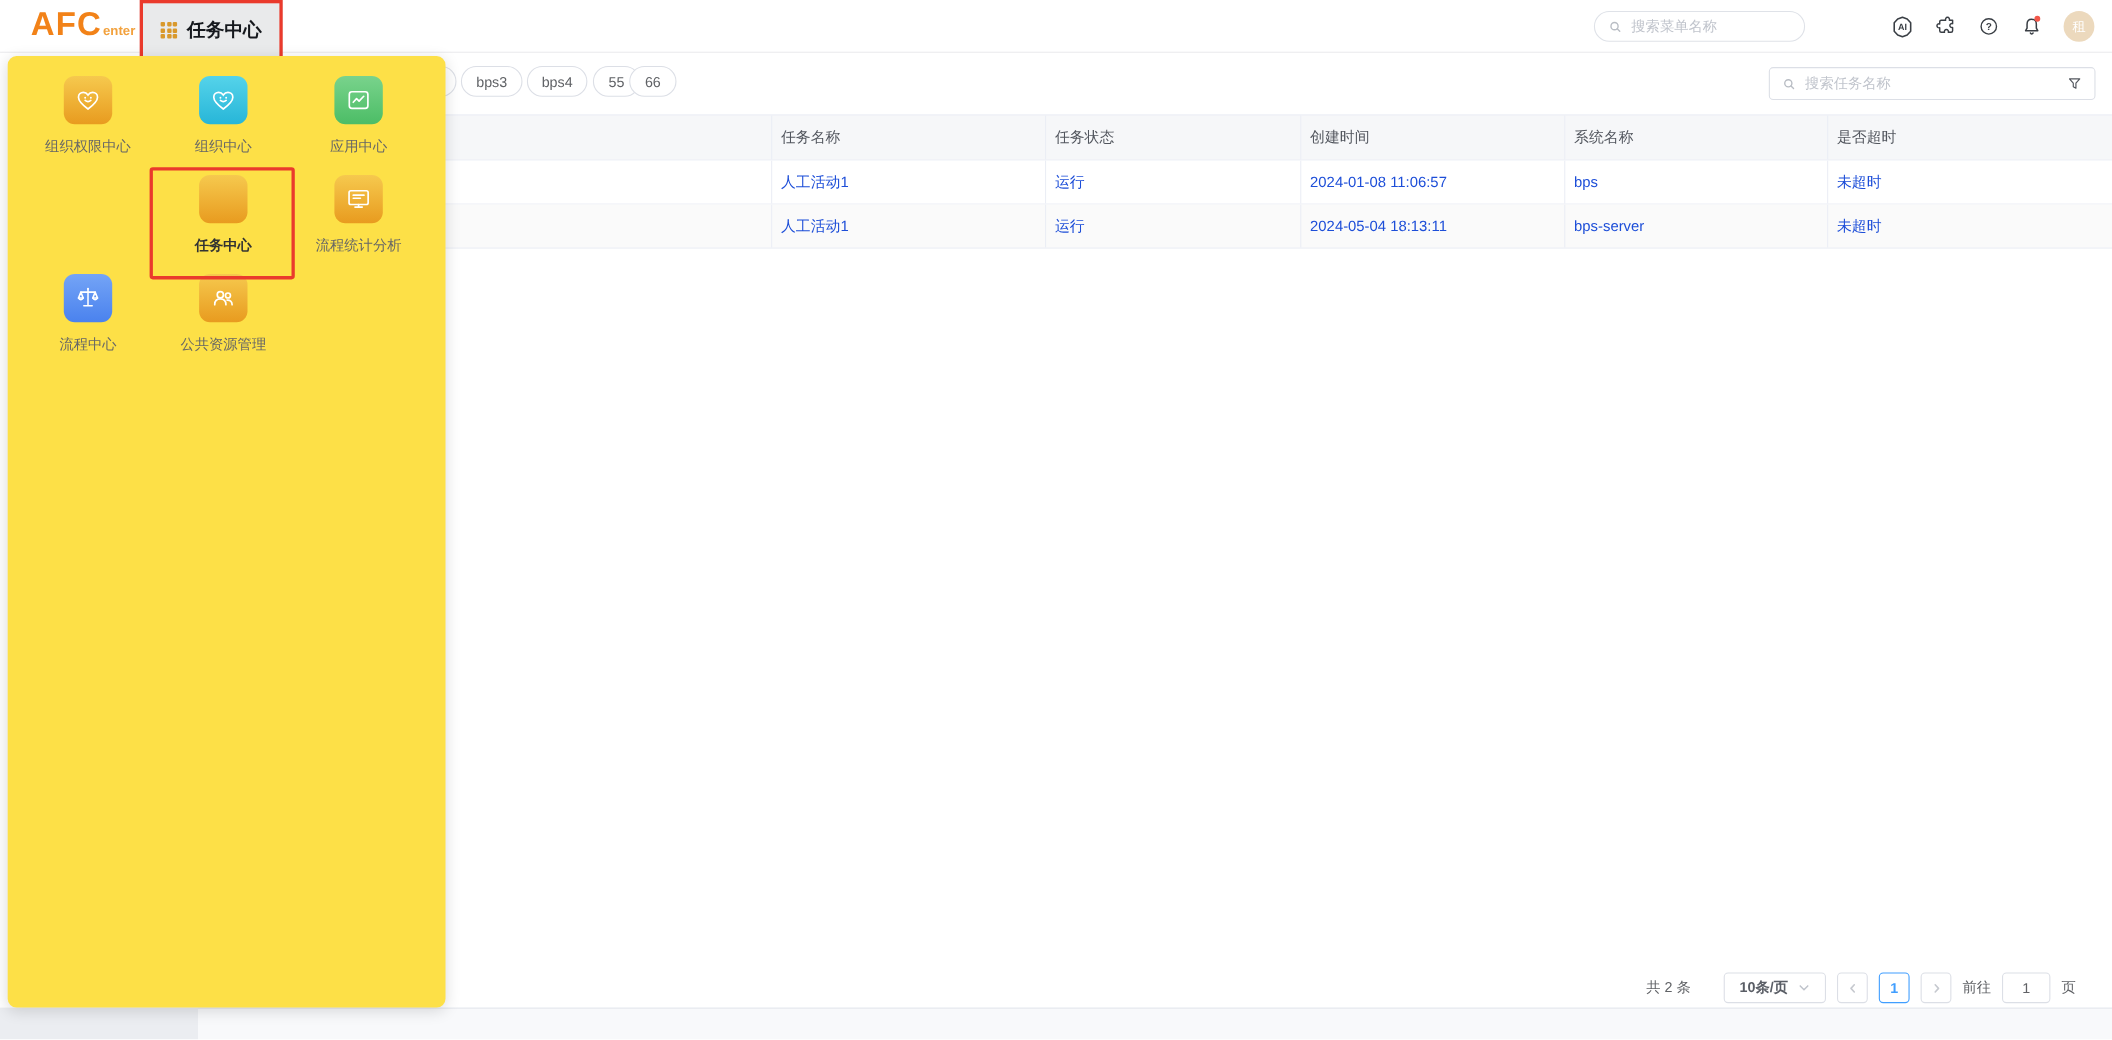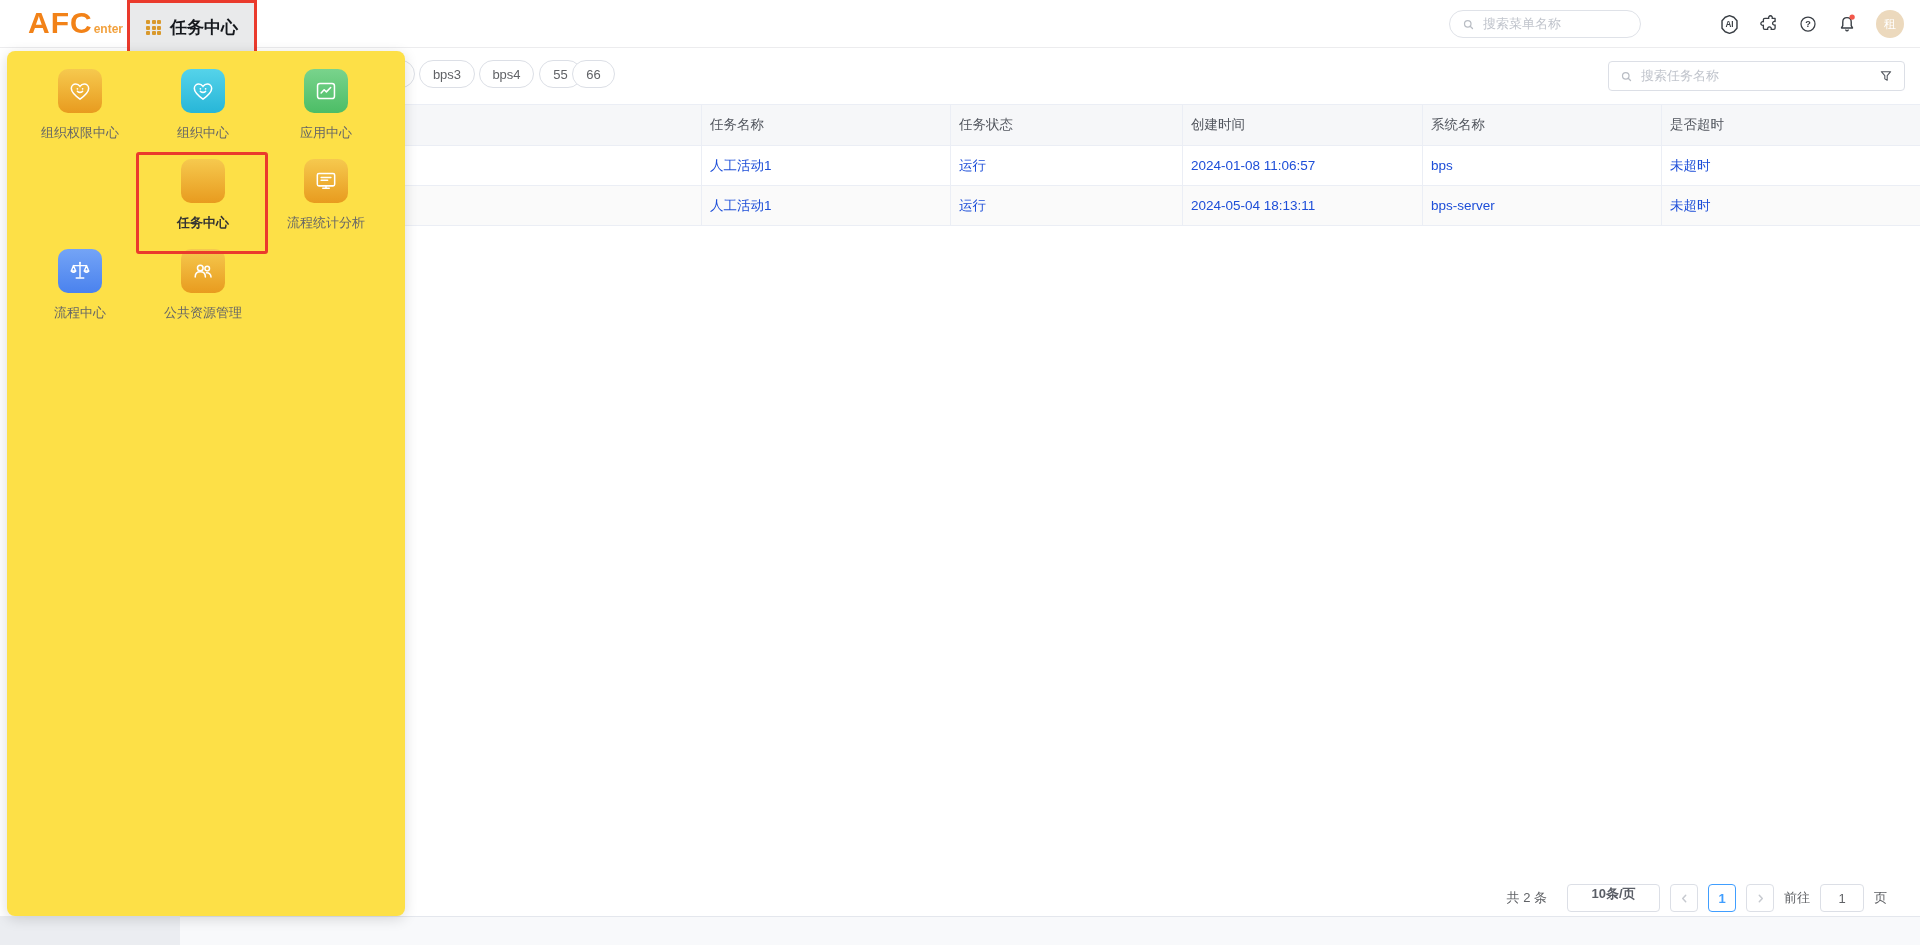--- a/index.html
+++ b/index.html
@@ -54,24 +54,24 @@
   .tbody-row { height:40px; background:#fff; color:#1d4ed8; }
   .tbody-row.striped { background:#fafafa; }
   .tcell { display:flex; align-items:center; padding-left:8px; border-right:1px solid #ebeef5;
            overflow:hidden; white-space:nowrap; }
   .c0 { width:522px; } .c1 { width:249px;text-align:right; } .c2 { width:232px; }
   .c3 { width:240px;text-align:right; } .c4 { width:239px; } .c5 { width:258px; border-right:none; }
 
   
   .pagination { position:absolute; top:883px; right:33px; height:30px;
                 display:flex; align-items:center; gap:10px; font-size:13px; color:#606266; z-index:1; }
-  .pg-total { margin-right:10px; }
+  .pg-total { margin-right:20px; }
   .pg-size { width:93px; height:28px; border:1px solid #dcdfe6; border-radius:4px; background:#fff;
              display:flex; align-items:center; justify-content:center; gap:8px; cursor:pointer;
-             font-weight:700; color:#5a5e66;flex-direction:column; }
+             font-weight:700; color:#5a5e66; }
   .pg-btn { width:28px; height:28px; border:1px solid #dcdfe6; border-radius:4px; background:#fff;
             display:flex; align-items:center; justify-content:center; cursor:pointer; }
   .pg-page { width:28px; height:28px; border:1px solid #409eff; border-radius:4px; background:#fff;
              color:#409eff; font-weight:700; display:flex; align-items:center; justify-content:center;
              cursor:pointer; }
   .pg-goto-input { width:44px; height:28px; border:1px solid #dcdfe6; border-radius:4px;
                    text-align:center; font-size:13px; color:#606266; background:#fff;
                    font-family:inherit; }
 
   

